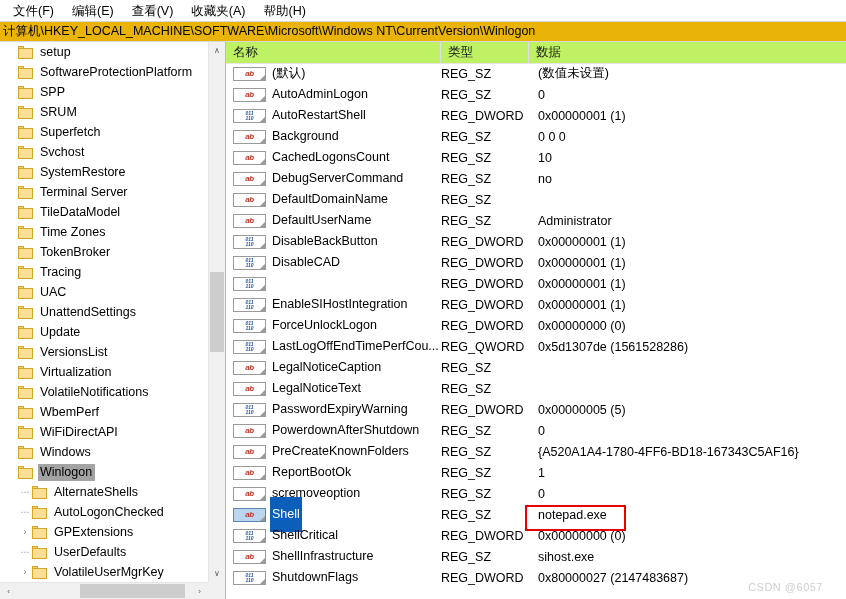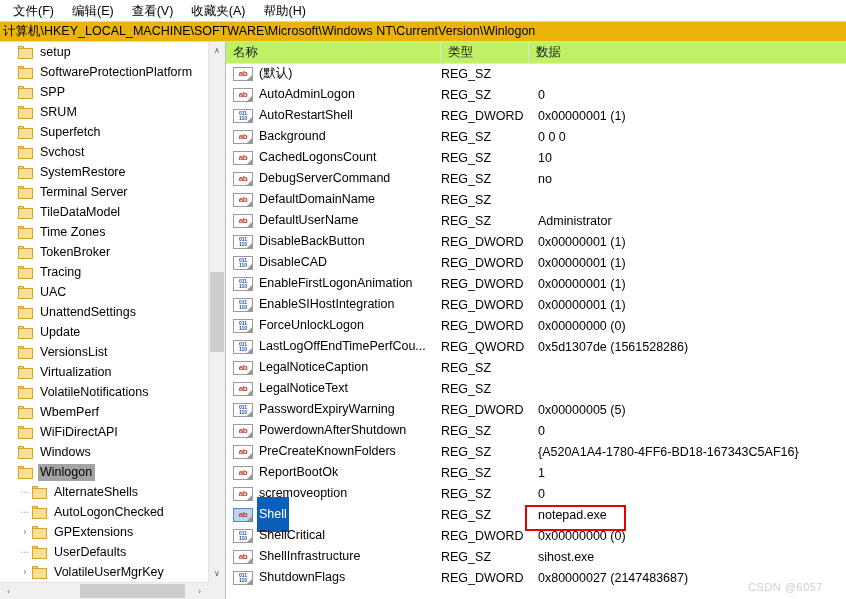--- a/index.html
+++ b/index.html
@@ -263,29 +263,30 @@
     line-height: 15px;
     padding: 10px 2px;
   }
   .list-row.selected .val-name-text {
     background: #0b5fbb;
     color: #ffffff;
   }
 
   
   .vicon {
-    width: 20px;
+    width: 33px;
     height: 14px;
     min-width: 15px;
     margin-right: 4px;
     position: relative;
     background: #ffffff;
     border: 1px solid #9a9a9a;
     box-sizing: border-box;
     overflow: hidden;
+    font-style: italic;
   }
   .list-row.selected .vicon {
     background: #bcd6f0;
     border-color: #5a84b4;
   }
   .vicon .glyph {
     position: absolute;
     left: 0; right: 0; top: 0; bottom: 0;
     display: flex;
     align-items: center;
@@ -591,20 +592,21 @@
     <div id="listrows">
         <div class="list-row">
           <div class="cell-name">
             <span class="vicon sz">
               <span class="glyph">ab</span>
               <span class="fold"></span>
             </span>
             <span class="val-name-text">(默认)</span>
           </div>
           <div class="cell-type">REG_SZ</div>
+          <div class="cell-data">(数值未设置)</div>
         </div>
         <div class="list-row">
           <div class="cell-name">
             <span class="vicon sz">
               <span class="glyph">ab</span>
               <span class="fold"></span>
             </span>
             <span class="val-name-text">AutoAdminLogon</span>
           </div>
           <div class="cell-type">REG_SZ</div>
@@ -709,21 +711,20 @@
         </div>
         <div class="list-row">
           <div class="cell-name">
             <span class="vicon dword">
               <span class="glyph">
                 <span>011</span>
                 <span>110</span>
               </span>
               <span class="fold"></span>
             </span>
-            <span class="val-name-text">EnableFirstLogonAnimation</span>
           </div>
           <div class="cell-type">REG_DWORD</div>
           <div class="cell-data">0x00000001 (1)</div>
         </div>
         <div class="list-row">
           <div class="cell-name">
             <span class="vicon dword">
               <span class="glyph">
                 <span>011</span>
                 <span>110</span>

